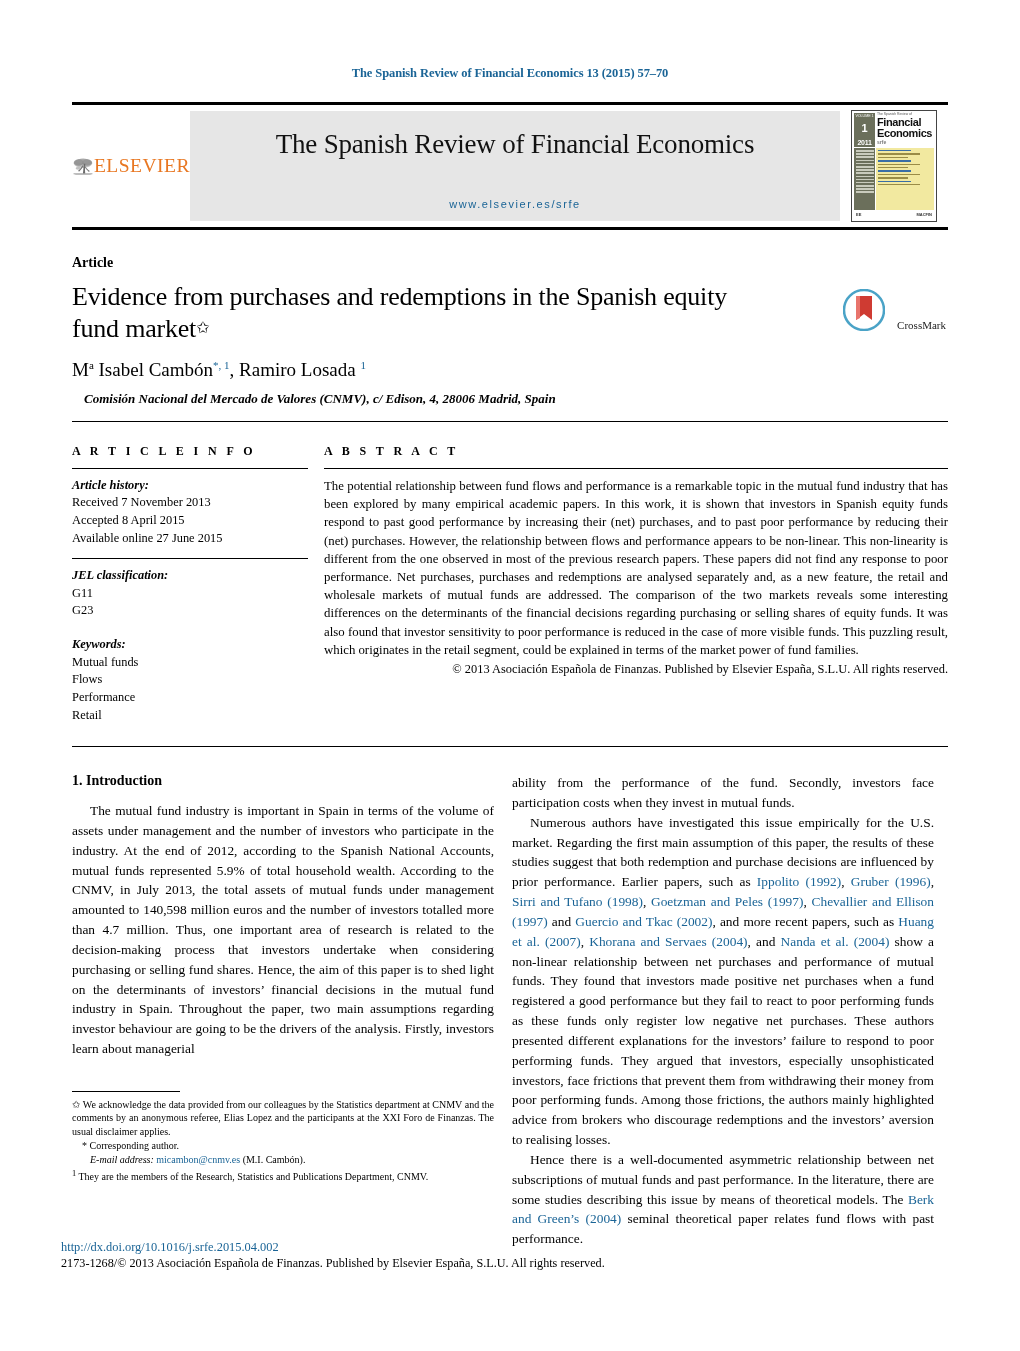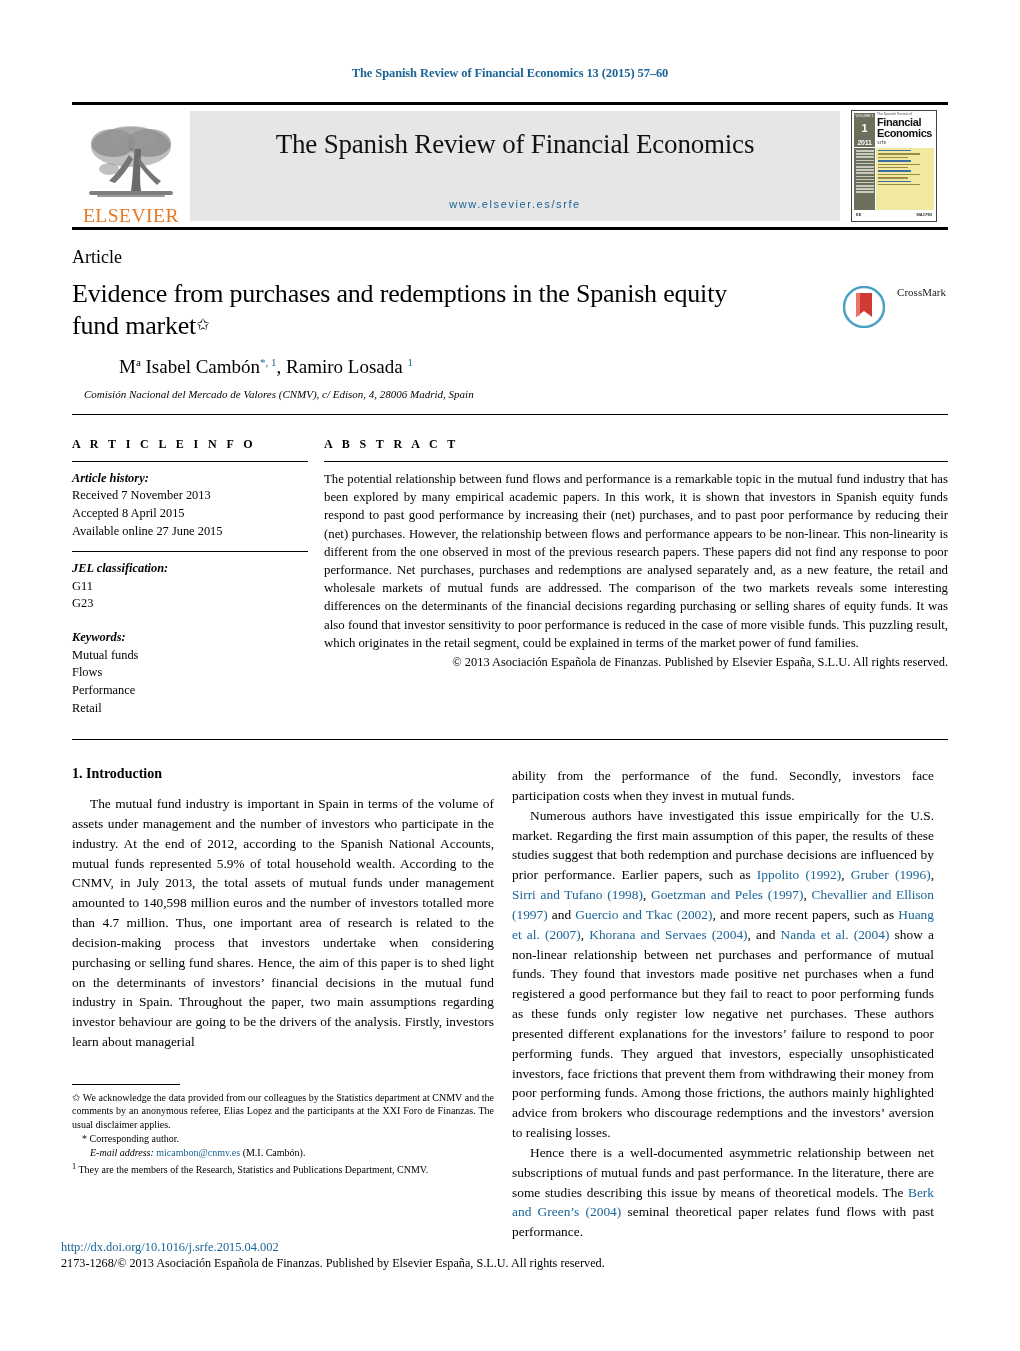--- a/index.html
+++ b/index.html
@@ -40,21 +40,20 @@
     border-top: 3px solid #000;
     border-bottom: 3px solid #000;
     display: flex;
     align-items: stretch;
     height: 122px;
   }
   .masthead-left {
     width: 118px;
     flex: none;
     display: flex;
-    flex-direction: column;
     justify-content: flex-end;
     align-items: center;
     padding-bottom: 2px;
     box-sizing: border-box;
   }
   .elsevier-tree {
     width: 96px;
     height: 84px;
     margin-top: 4px;
   }
@@ -209,70 +208,70 @@
   .cover-foot span {
     font-size: 4px;
     font-weight: bold;
     font-family: "Liberation Sans", sans-serif;
     color: #333;
   }
 
   
   .art-type {
     font-family: "Liberation Serif", serif;
-    font-size: 18px;
-    margin-top: 17px;
+    font-size: 14px;
+    margin-top: 25px;
+    font-weight: bold;
   }
   .title-row {
     display: flex;
     align-items: flex-start;
     justify-content: space-between;
     margin-top: 10px;
   }
   .article-title {
     font-family: "Liberation Serif", serif;
     font-size: 26px;
     line-height: 1.24;
     font-weight: normal;
     margin: 0;
     max-width: 690px;
     letter-spacing: -0.2px;
   }
   .article-title .dag { font-size: 16px; vertical-align: 4px; }
   .crossmark {
     flex: none;
     display: flex;
-    align-items: flex-start;
+    align-items: flex-end;
     gap: 12px;
     margin-top: 8px;
     margin-right: 2px;
   }
   .cm-logo {
     width: 42px;
     height: 42px;
   }
   .cm-text {
     font-family: "Liberation Serif", serif;
     font-size: 11px;
     color: #222;
   }
   .authors {
     font-family: "Liberation Serif", serif;
     font-size: 19px;
     margin-top: 14px;
-    margin-left: 47px;
   }
   .authors sup { font-size: 11px; }
   .authors .star { color: #1a6496; }
   .authors .fn { color: #1a6496; }
   .affiliation {
     font-family: "Liberation Serif", serif;
     font-style: italic;
-    font-weight: normal;
-    font-size: 11px;
+    font-weight: bold;
+    font-size: 13px;
     margin-top: 9px;
     padding-left: 12px;
   }
   .rule-thin {
     border-top: 1.2px solid #000;
     margin-top: 14px;
   }
 
   
   .info-abstract {
@@ -390,21 +389,21 @@
   .issn-line {
     font-size: 12.2px;
     margin-top: 1px;
   }
 </style>
 </head>
 <body>
 
 <div class="page">
 
-  <div class="running-head">The Spanish Review of Financial Economics 13  (2015) 57–60</div>
+  <div class="running-head">The Spanish Review of Financial Economics 13  (2015) 57–70</div>
 
   <div class="masthead">
 
     <div class="masthead-left">
       <svg class="elsevier-tree" viewBox="0 0 96 84">
         <g fill="#6e6e6e">
           <ellipse cx="48" cy="26" rx="40" ry="20" fill="#8a8a8a" opacity="0.55"></ellipse>
           <ellipse cx="30" cy="22" rx="22" ry="14" fill="#7a7a7a" opacity="0.6"></ellipse>
           <ellipse cx="66" cy="22" rx="22" ry="14" fill="#7a7a7a" opacity="0.6"></ellipse>
           <ellipse cx="48" cy="16" rx="26" ry="11" fill="#9a9a9a" opacity="0.6"></ellipse>

